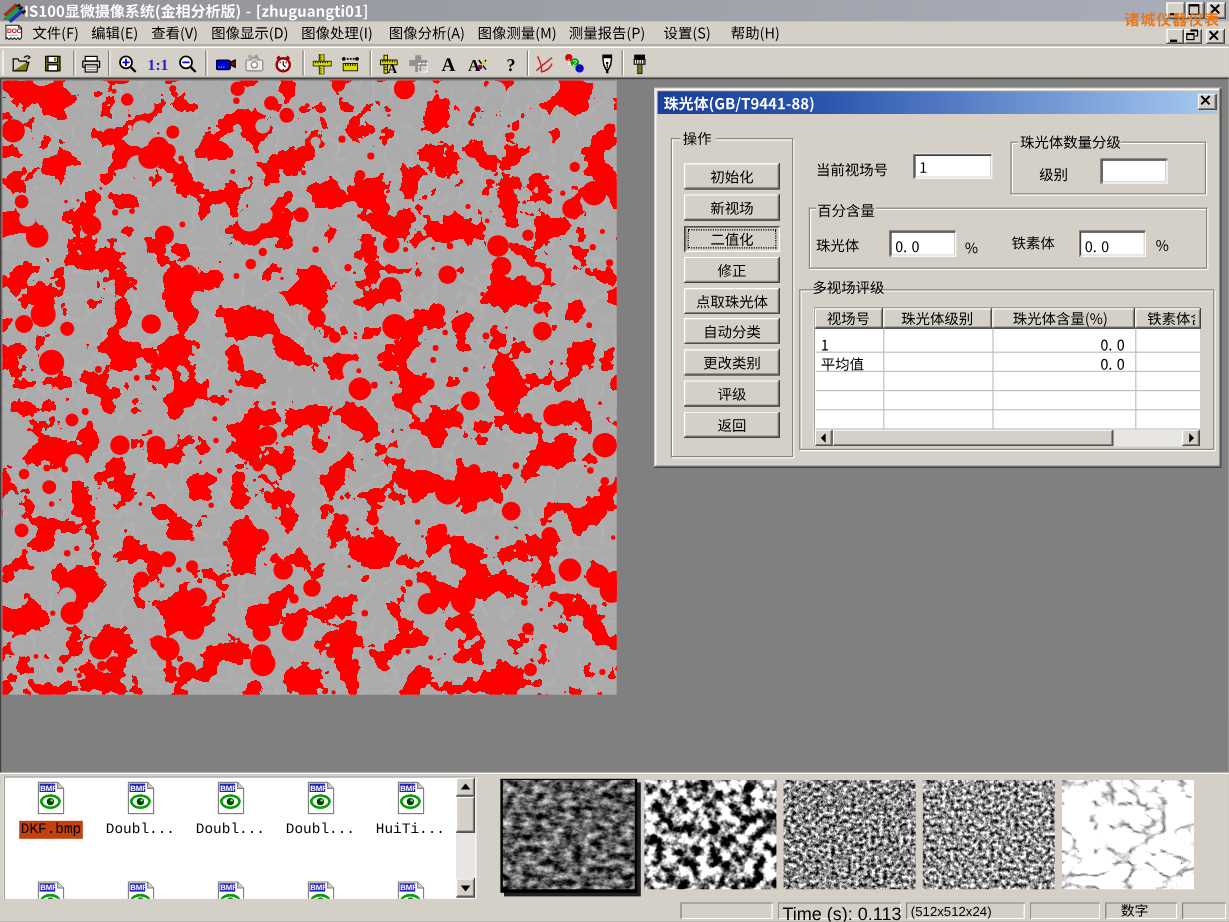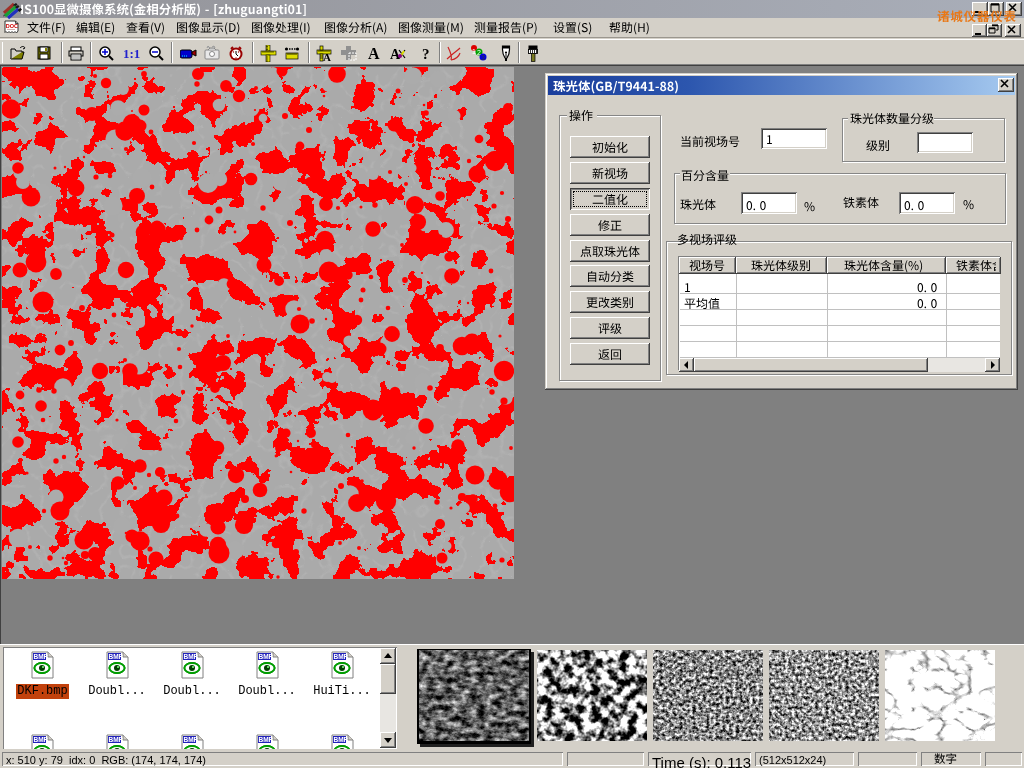--- a/index.html
+++ b/index.html
@@ -958,23 +958,20 @@
 <svg class="abs" style="left:653px;top:650px" width="110" height="91">
 <rect width="110" height="91" filter="url(#tf2)"></rect>
     </svg>
 <svg class="abs" style="left:769px;top:650px" width="110" height="91">
 <rect width="110" height="91" filter="url(#tf3)"></rect>
     </svg>
 <svg class="abs" style="left:885px;top:650px" width="110" height="91">
 <rect width="110" height="91" filter="url(#tf4)"></rect>
     </svg>
 <div class="abs" style="left:0;top:750px;width:1024px;height:18px;background:#d4d0c8"></div>
-<div class="abs sunk1" style="left:2px;top:752px;width:561px;height:14px">
-      <span style="font-size:11px;color:#000;position:absolute;left:4px;top:2px;white-space:nowrap">x: 510 y: 79&nbsp; idx: 0&nbsp; RGB: (174, 174, 174)</span>
-    </div>
 <div class="abs sunk1" style="left:567px;top:752px;width:77px;height:14px"></div>
 <div class="abs sunk1" style="left:648px;top:752px;width:103px;height:14px">
       <span style="font-size:15px;color:#000;position:absolute;left:4px;top:2px;white-space:nowrap">Time (s): 0.113</span>
     </div>
 <div class="abs sunk1" style="left:755px;top:752px;width:99px;height:14px">
       <span style="font-size:11px;color:#000;position:absolute;left:4px;top:2px;white-space:nowrap">(512x512x24)</span>
     </div>
 <div class="abs sunk1" style="left:858px;top:752px;width:59px;height:14px"></div>
 <div class="abs sunk1" style="left:921px;top:752px;width:60px;height:14px"></div>
 <svg style="position:absolute;left:934px;top:751px;z-index:12" width="25" height="16">

